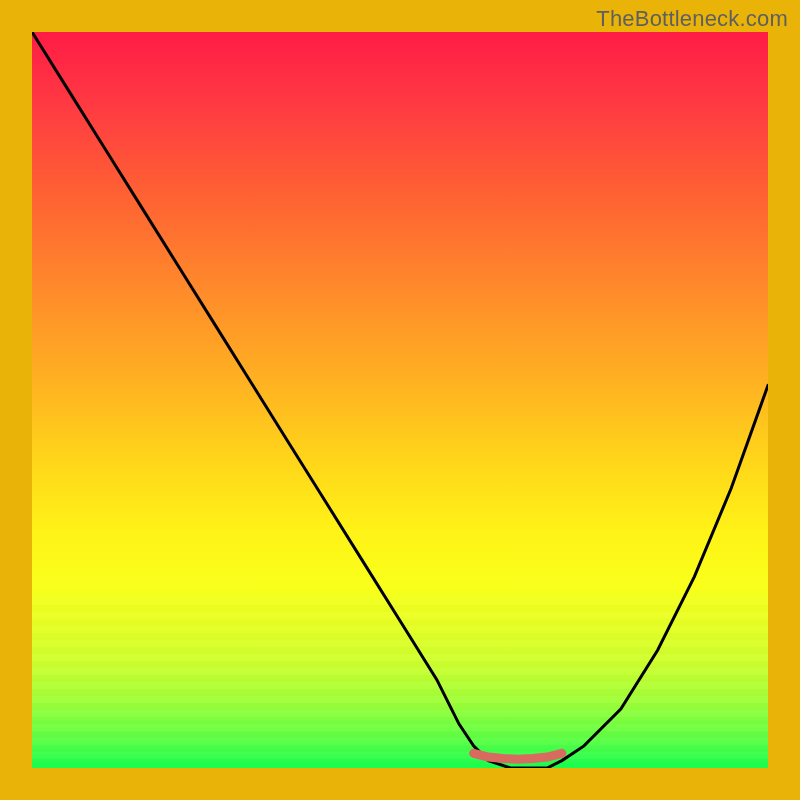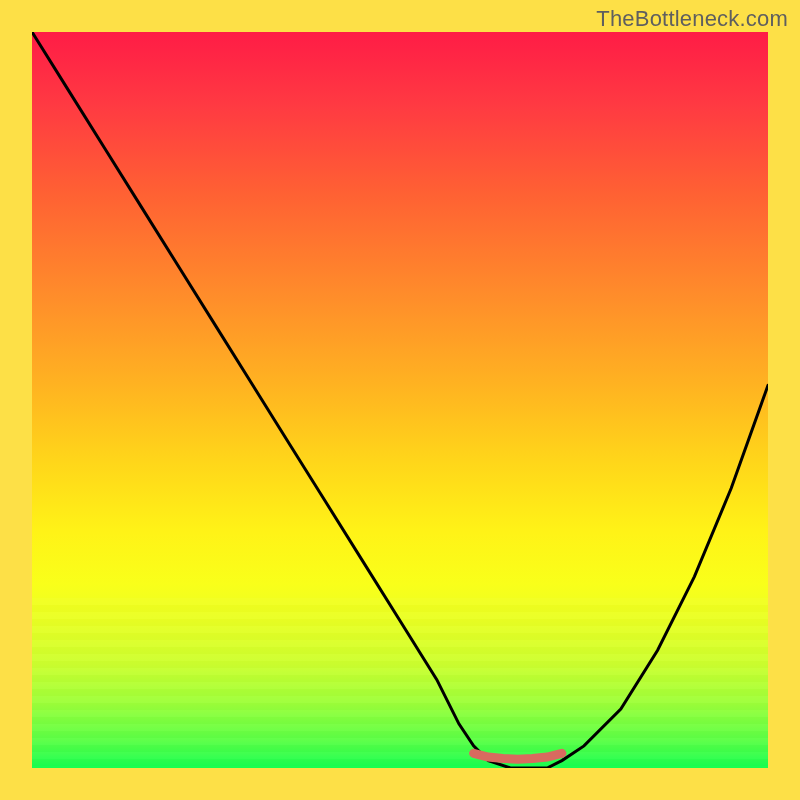--- a/index.html
+++ b/index.html
@@ -8,21 +8,21 @@
     width: 800px;
     height: 800px;
     background: #000;
     overflow: hidden;
     font-family: Arial, Helvetica, sans-serif;
   }
   .frame {
     position: relative;
     width: 800px;
     height: 800px;
-    background: #fde047;
+    background: #eab308;
   }
   .watermark {
     position: absolute;
     top: 6px;
     right: 12px;
     color: #5f5f5f;
     font-size: 22px;
     font-weight: 400;
     letter-spacing: 0.2px;
     z-index: 3;

